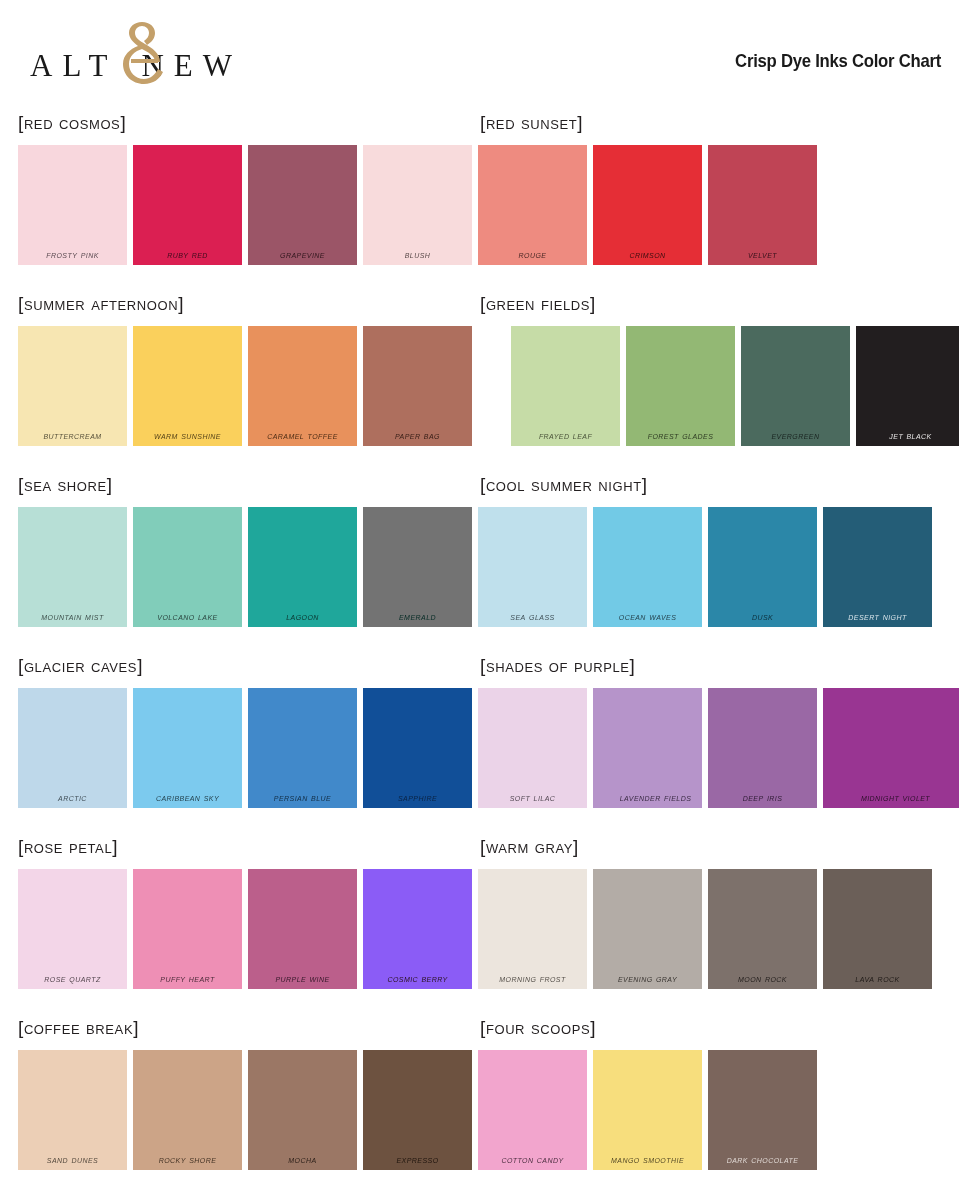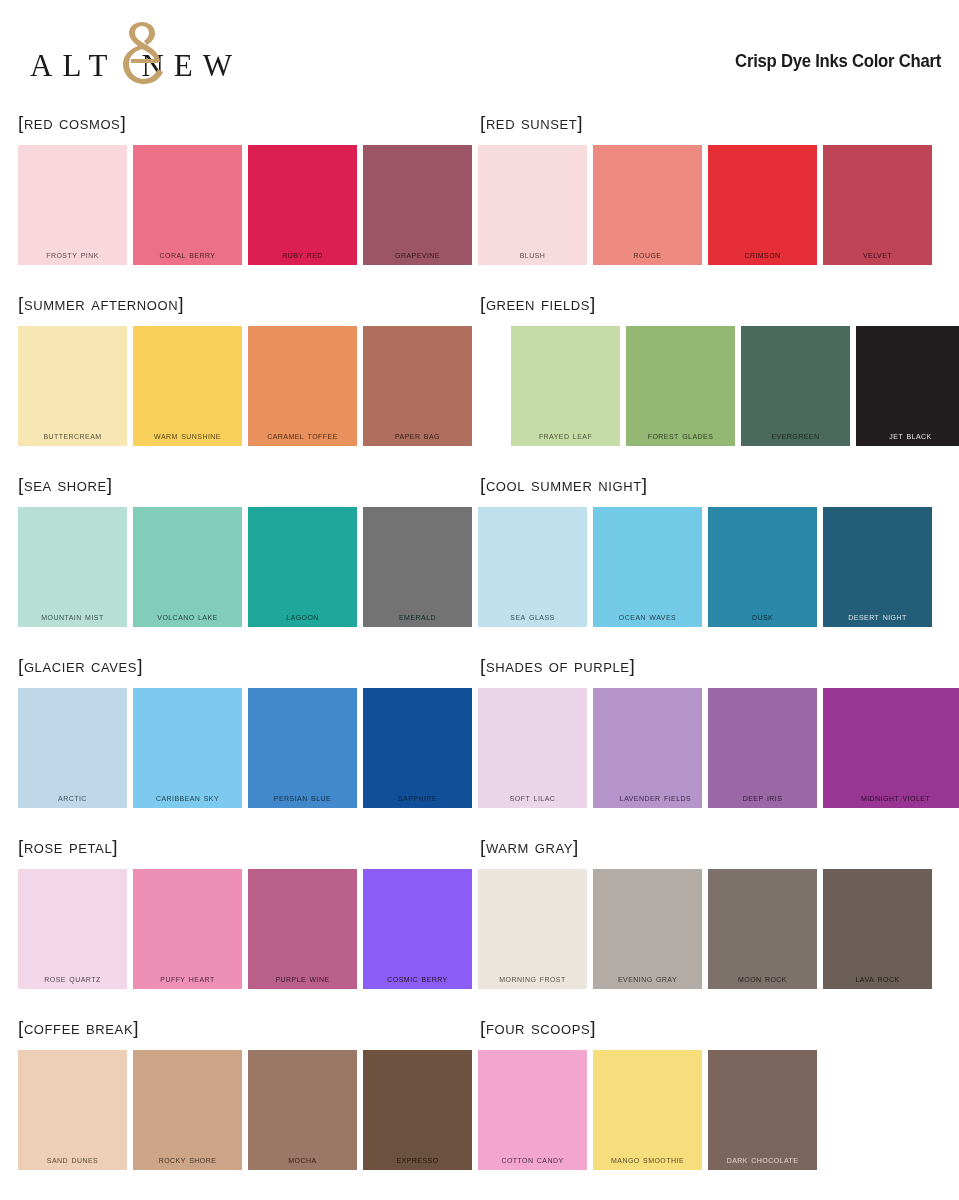--- a/index.html
+++ b/index.html
@@ -89,20 +89,21 @@
   .group-head.right { left: 480px; }
 
   .swatch-strip {
     position: absolute;
     top: 33px;
     left: 18px;
     width: 923px;
     height: 124px;
     display: flex;
     gap: 6px;
+    font-style: italic;
   }
   .swatch {
     position: relative;
     width: 109px;
     height: 120px;
     flex: 0 0 auto;
   }
   
   .swatch.group-start {
     margin-left: 0px;
@@ -147,23 +148,20 @@
 </div>
 
 <div class="rows" id="rows-container">
     <div class="palette-row">
       <div class="group-head left">[Red Cosmos]</div>
       <div class="group-head right">[Red Sunset]</div>
       <div class="swatch-strip">
         <div class="swatch" style="background: rgb(248, 215, 221);">
           <div class="swatch-label" style="color: rgb(90, 74, 80);">Frosty Pink</div>
         </div>
-        <div class="swatch" style="background: rgb(237, 113, 134);">
-          <div class="swatch-label" style="color: rgb(74, 38, 48);">Coral Berry</div>
-        </div>
         <div class="swatch" style="background: rgb(219, 31, 82);">
           <div class="swatch-label" style="color: rgb(61, 12, 28);">Ruby Red</div>
         </div>
         <div class="swatch" style="background: rgb(155, 85, 103);">
           <div class="swatch-label" style="color: rgb(49, 22, 29);">Grapevine</div>
         </div>
         <div class="swatch group-start" style="background: rgb(248, 219, 220);">
           <div class="swatch-label" style="color: rgb(90, 74, 74);">Blush</div>
         </div>
         <div class="swatch" style="background: rgb(238, 139, 128);">

